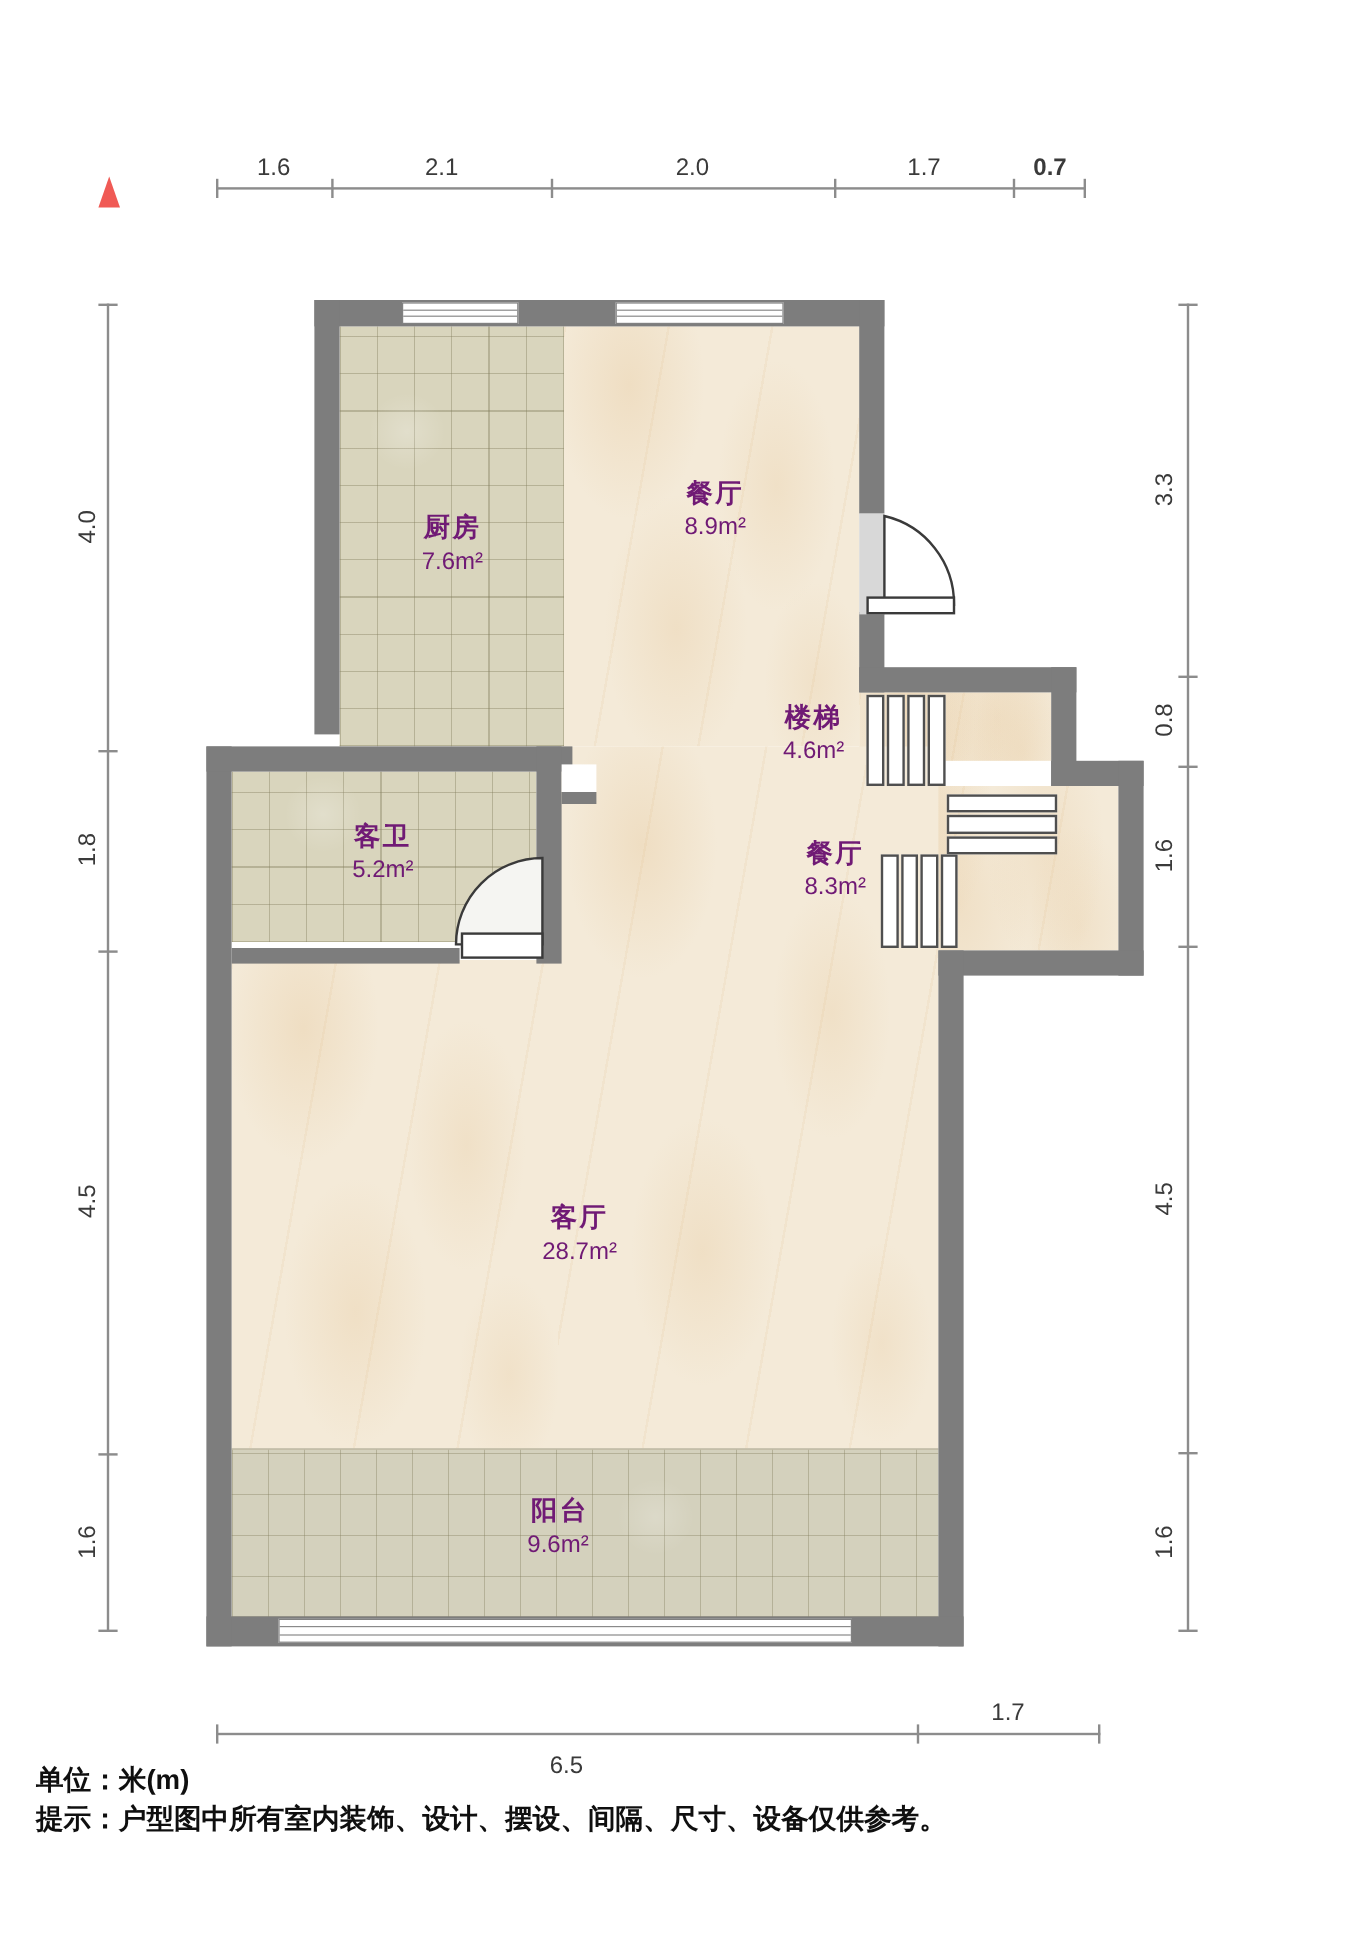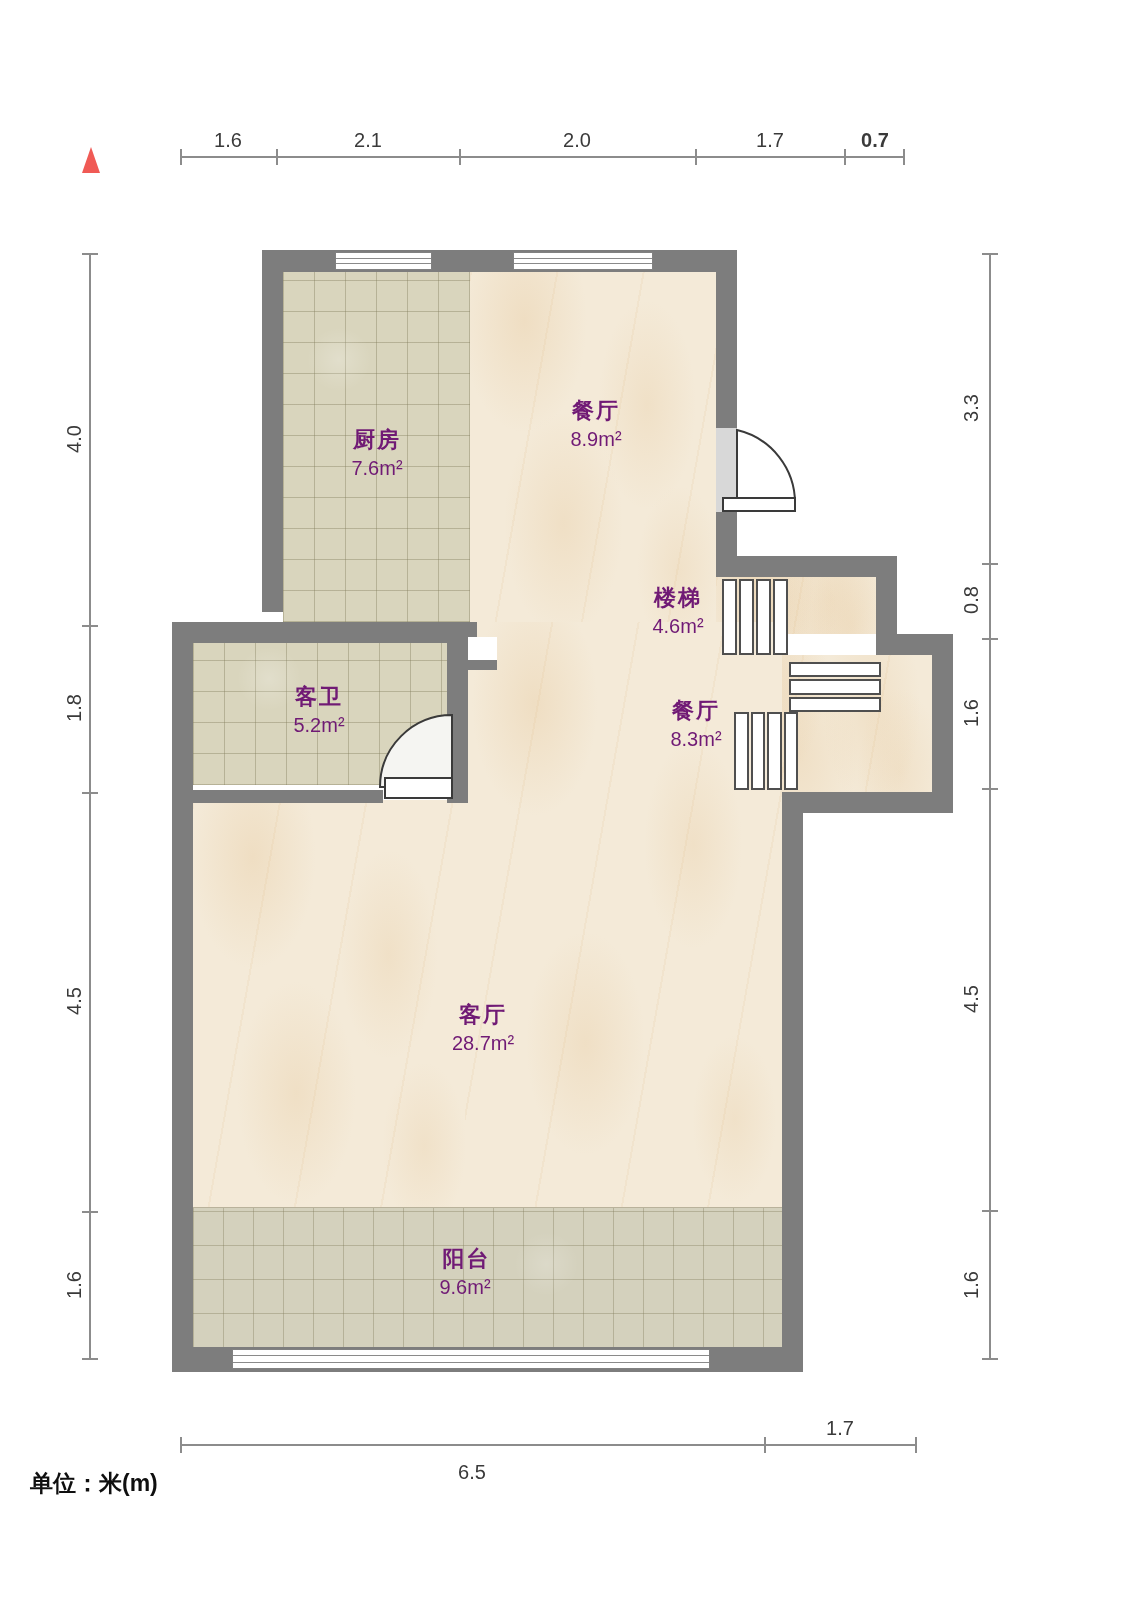--- a/index.html
+++ b/index.html
@@ -191,14 +191,15 @@
   <div class="dtick" style="left:982px;top:788px;width:16px;height:2px;"></div>
   <div class="dtick" style="left:982px;top:1210px;width:16px;height:2px;"></div>
   <div class="dtick" style="left:982px;top:1358px;width:16px;height:2px;"></div>
   <span class="dlab-v" style="left:971px;top:408px;">3.3</span>
   <span class="dlab-v" style="left:971px;top:600px;">0.8</span>
   <span class="dlab-v" style="left:971px;top:713px;">1.6</span>
   <span class="dlab-v" style="left:971px;top:999px;">4.5</span>
   <span class="dlab-v" style="left:971px;top:1285px;">1.6</span>
 
   <div class="foot" style="top:1468px;">单位：米(m)</div>
+  <div class="foot" style="top:1500px;">提示：户型图中所有室内装饰、设计、摆设、间隔、尺寸、设备仅供参考。</div>
 
 </div>
 
 </body></html>

